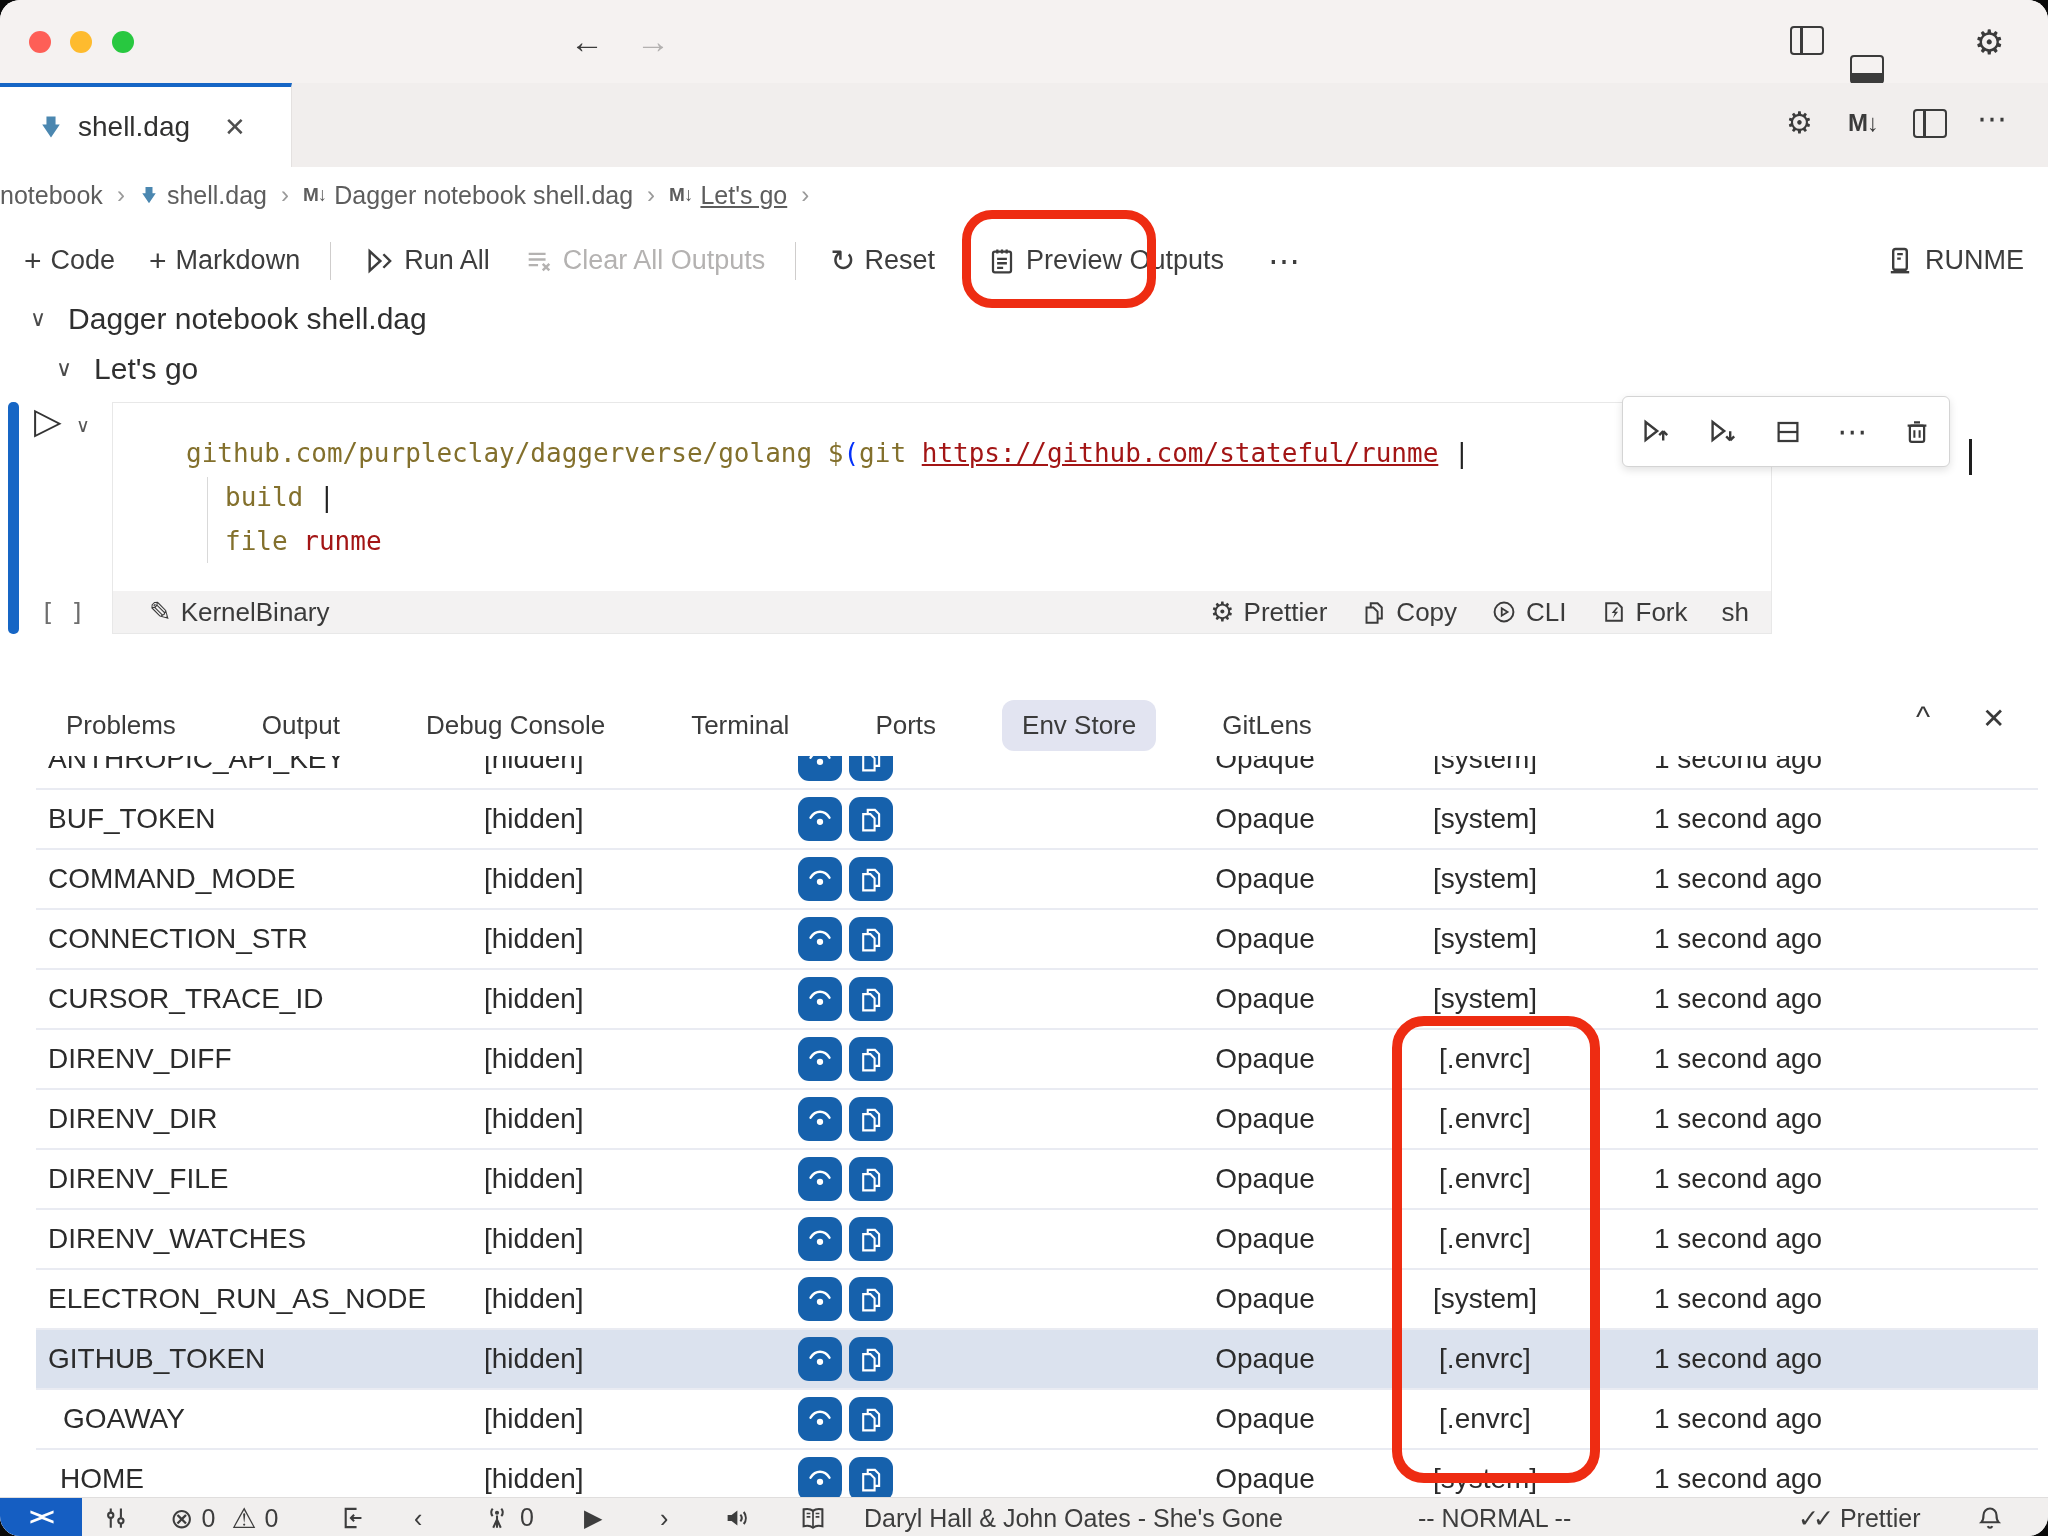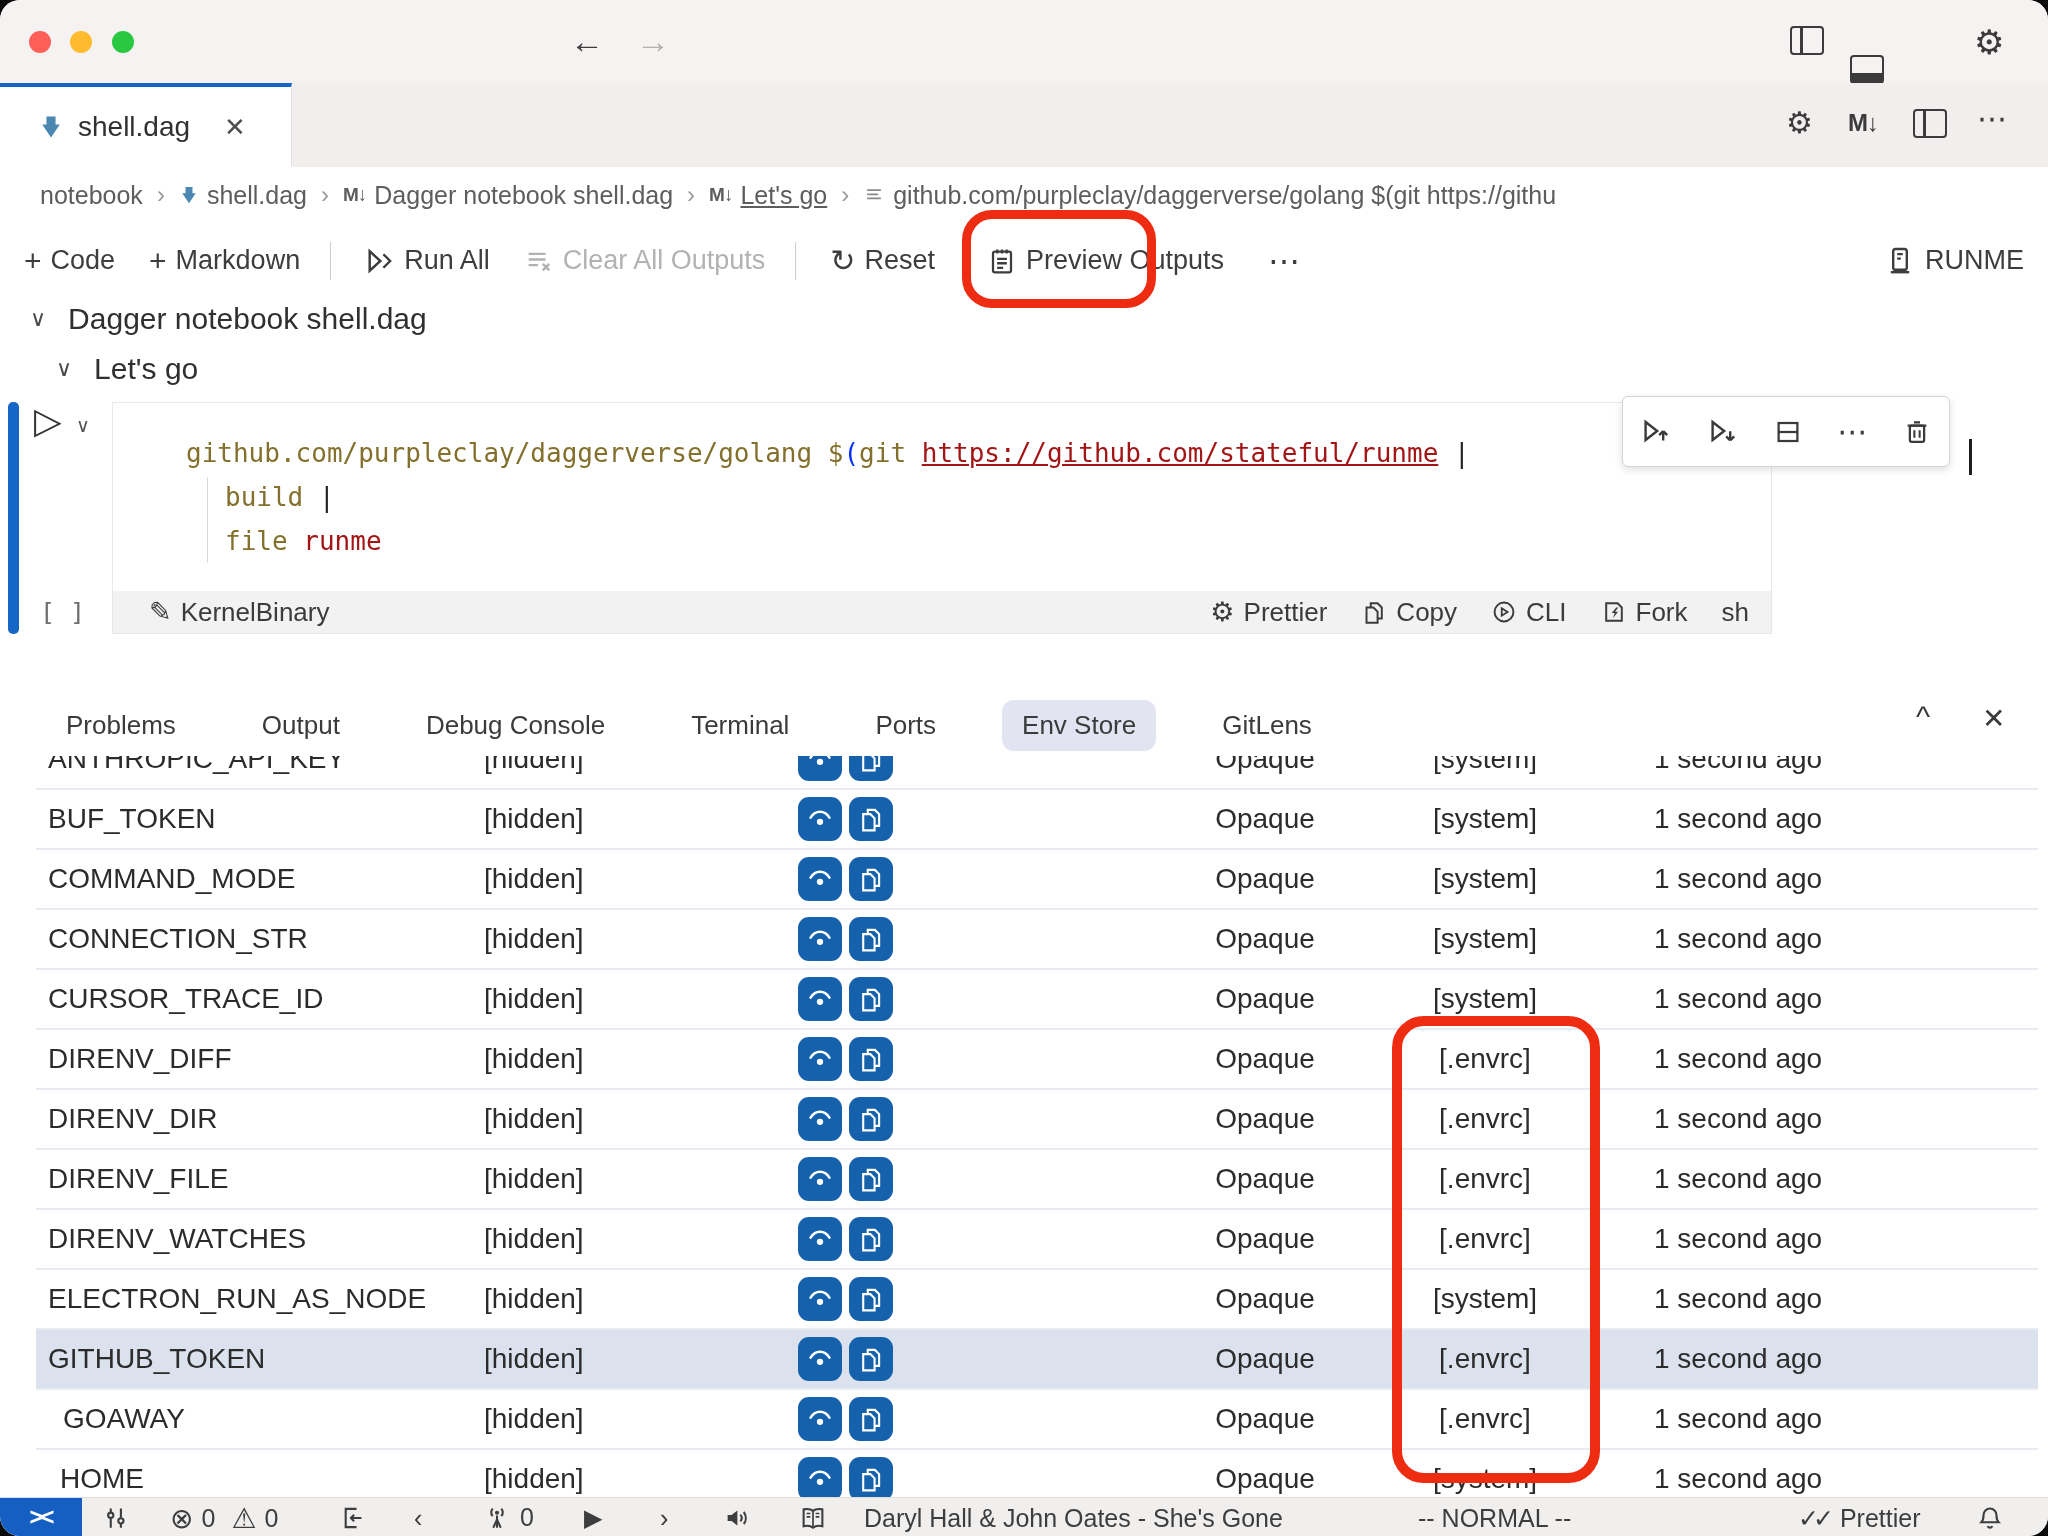--- a/index.html
+++ b/index.html
@@ -22,21 +22,21 @@
   
   .tabbar{left:0;top:83px;width:2048px;height:84px;background:#f1eeed;border-bottom:1px solid #e4e1e0;}
   .tab-active{left:0;top:0;width:292px;height:84px;background:#ffffff;border-top:4px solid #1666c5;
               border-right:1px solid #e4e1e0;box-sizing:border-box;display:flex;align-items:center;}
   .tab-label{font-size:28px;font-weight:500;color:#30302f;margin-left:14px;}
   .tab-close{margin-left:34px;font-size:26px;color:#4f4f4f;}
   .tb-ic{font-size:30px;color:#3b3b3b;}
   .md-ic{font-size:24px;font-weight:700;color:#3b3b3b;letter-spacing:-1px;}
   
   .breadcrumb{left:0;top:167px;width:2048px;height:56px;background:#fff;display:flex;align-items:center;
-              padding-left:40px;box-sizing:border-box;white-space:nowrap;overflow:hidden;font-size:25px;color:#5d5d5d;}
+              box-sizing:border-box;white-space:nowrap;overflow:hidden;font-size:25px;color:#5d5d5d;}
   .bc-item{display:inline-flex;align-items:center;gap:8px;}
   .bc-sep{margin:0 14px;color:#9a9a9a;font-size:24px;}
   .bc-md{font-size:19px;font-weight:700;color:#5d5d5d;letter-spacing:-1px;}
   
   .ntoolbar{left:0;top:223px;width:2048px;height:75px;background:#fff;display:flex;align-items:center;
             font-size:27px;color:#3d3d3d;}
   .titem{display:inline-flex;align-items:center;gap:9px;margin-left:34px;}
   .titem.disabled{color:#b4b2b1;}
   .tdivider{width:1px;height:38px;background:#cfcdcc;margin-left:30px;}
   .plus{font-size:30px;font-weight:400;}
@@ -129,26 +129,20 @@
       <span class="bc-item">
         <span class="bc-md">M↓</span>
         <span>Dagger notebook shell.dag</span>
       </span>
       <span class="bc-sep">›</span>
       <span class="bc-item">
         <span class="bc-md">M↓</span>
         <span style="text-decoration: underline;">Let's go</span>
       </span>
       <span class="bc-sep">›</span>
-      <span class="bc-item">
-        <svg width="22" height="22" viewBox="0 0 16 16" style="display:block">
-          <path d="M3 4.5h10M3 7.5h8M3 10.5h10" stroke="#8a8a8a" stroke-width="1.3" fill="none"></path>
-        </svg>
-        <span>github.com/purpleclay/daggerverse/golang $(git https://githu</span>
-      </span>
     </div>
 
   <div class="abs ntoolbar">
     <span class="titem" style="margin-left:24px;">
       <span class="plus">+</span>
       <span>Code</span>
     </span>
     <span class="titem">
       <span class="plus">+</span>
       <span>Markdown</span>

